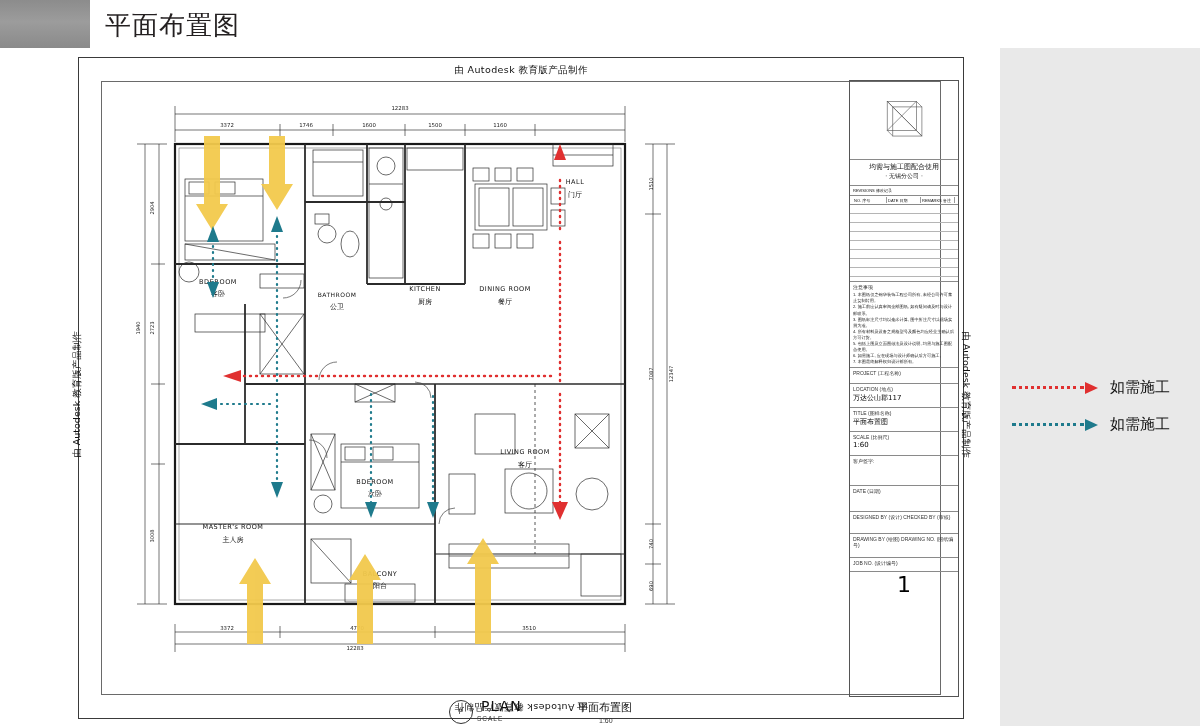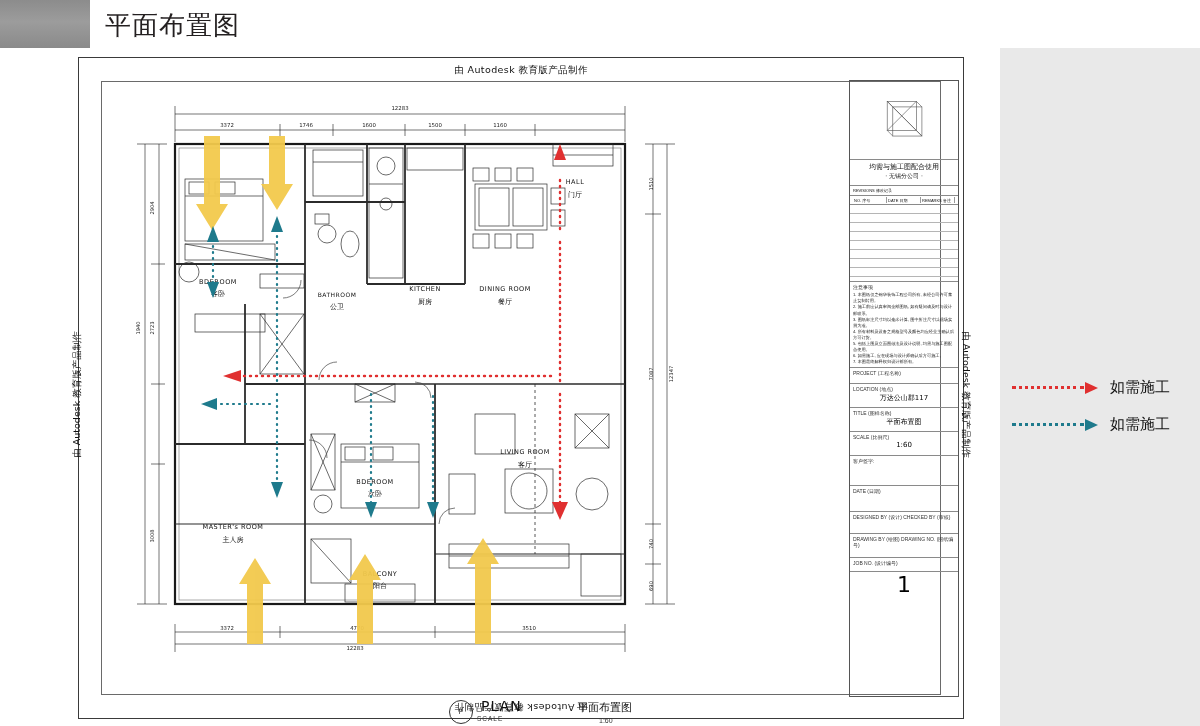--- a/index.html
+++ b/index.html
@@ -77,21 +77,21 @@
     border:1px solid #555;font-size:5px;color:#111;
   }
   .tb-row{border-bottom:1px solid #8a8a8a;box-sizing:border-box;padding:1px 3px;}
   .tb-logo{height:78px;position:relative;border-bottom:1px solid #8a8a8a;}
   .tb-company{height:26px;text-align:center;padding-top:2px;}
   .tb-company .c1{font-size:7px;color:#111;font-family:"DejaVu Sans", sans-serif;}
   .tb-company .c2{font-size:6px;color:#111;font-family:"DejaVu Sans", sans-serif;}
   .tb-note{font-size:4.2px;line-height:1.45;padding:2px 3px;color:#222;}
   .tb-field{height:15px;font-size:5px;padding:2px 3px;}
   .tb-field .k{color:#333;}
-  .tb-field .v{font-size:7px;color:#000;font-family:"DejaVu Sans", sans-serif;display:block;margin-top:1px;text-align:center;}
+  .tb-field .v{font-size:7px;color:#000;font-family:"DejaVu Sans", sans-serif;display:block;margin-top:1px;text-align:left;}
   .tb-grid-head{display:flex;font-size:4px;}
   .tb-grid-head div{flex:1;border-right:1px solid #9a9a9a;padding:1px;}
   .tb-blank-rows div{height:8px;border-bottom:1px solid #b5b5b5;}
   .tb-pagenum{font-size:22px;text-align:center;font-family:"DejaVu Sans", sans-serif;color:#000;}
 
   .cube{position:absolute;left:50%;top:8px;margin-left:-28px;width:56px;height:56px;}
 
   
   .plan-label{position:absolute;left:370px;top:640px;width:260px;height:34px;}
   .plan-label .circ{

